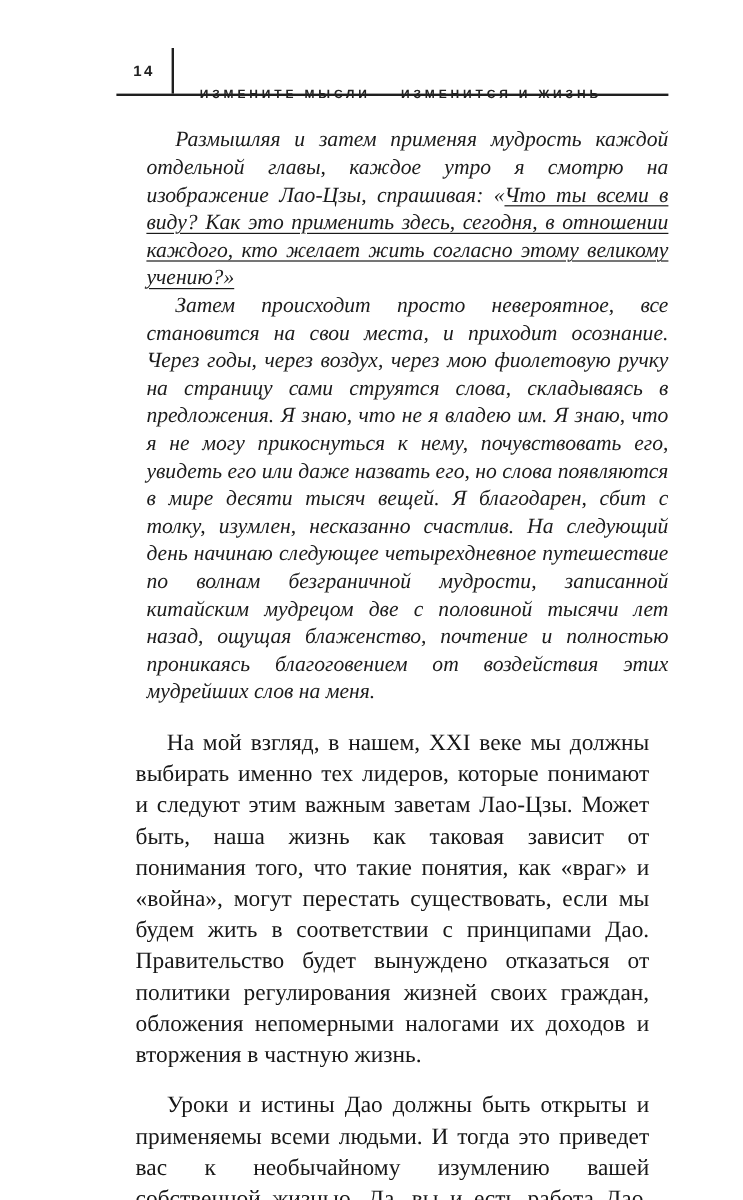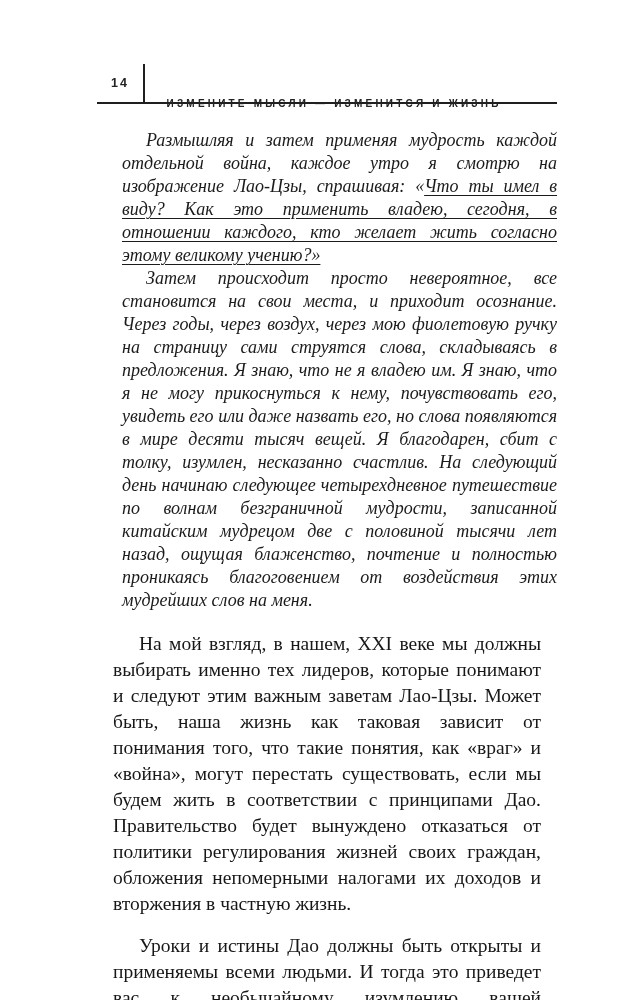--- a/index.html
+++ b/index.html
@@ -15,21 +15,21 @@
     width: 619px;
     height: 1000px;
     background: #ffffff;
     color: #1a1a1a;
     font-family: "Liberation Serif", serif;
   }
 
   
   .page-header {
     margin: 0 62px 0 97px;
-    padding-top: 64px;
+    padding-top: 40px;
     border-bottom: 2px solid #1f1f1f;
   }
   .header-row {
     display: flex;
     align-items: center;
     height: 38px;
     font-family: "Liberation Sans", sans-serif;
     font-weight: 700;
     color: #222222;
   }
@@ -87,21 +87,21 @@
 
   <header class="page-header">
     <div class="header-row">
       <span class="page-number">14</span>
       <span class="header-vdivider"></span>
       <span class="running-title">ИЗМЕНИТЕ МЫСЛИ — ИЗМЕНИТСЯ И ЖИЗНЬ</span>
     </div>
   </header>
 
   <section class="quote-block">
-    <p class="quote-para"><span>Размышляя и затем применяя мудрость каждой отдельной война, каждое утро я смотрю на изображение Лао-Цзы, спрашивая: «</span><span class="quote-underline">Что ты имел в виду? Как это применить владею, сегодня, в отношении каждого, кто желает жить согласно этому великому учению?»</span></p>
+    <p class="quote-para"><span>Размышляя и затем применяя мудрость каждой отдельной главы, каждое утро я смотрю на изображение Лао-Цзы, спрашивая: «</span><span class="quote-underline">Что ты всеми в виду? Как это применить здесь, сегодня, в отношении каждого, кто желает жить согласно этому великому учению?»</span></p>
     <p class="quote-para">Затем происходит просто невероятное, все становится на свои места, и приходит осознание. Через годы, через воздух, через мою фиолетовую ручку на страницу сами струятся слова, складываясь в предложения. Я знаю, что не я владею им. Я знаю, что я не могу прикоснуться к нему, почувствовать его, увидеть его или даже назвать его, но слова появляются в мире десяти тысяч вещей. Я благодарен, сбит с толку, изумлен, несказанно счастлив. На следующий день начинаю следующее четырехдневное путешествие по волнам безграничной мудрости, записанной китайским мудрецом две с половиной тысячи лет назад, ощущая блаженство, почтение и полностью проникаясь благоговением от воздействия этих мудрейших слов на меня.</p>
   </section>
 
   <section class="body-text">
     <p class="body-para">На мой взгляд, в нашем, XXI веке мы должны выбирать именно тех лидеров, которые понимают и следуют этим важным заветам Лао-Цзы. Может быть, наша жизнь как таковая зависит от понимания того, что такие понятия, как «враг» и «война», могут перестать существовать, если мы будем жить в соответствии с принципами Дао. Правительство будет вынуждено отказаться от политики регулирования жизней своих граждан, обложения непомерными налогами их доходов и вторжения в частную жизнь.</p>
     <p class="body-para">Уроки и истины Дао должны быть открыты и применяемы всеми людьми. И тогда это приведет вас к необычайному изумлению вашей собственной жизнью. Да, вы и есть работа Дао. Ваша жизнь берет начало из небытия, и она снова возвратится туда. Поэтому для получения максимального удовольствия сделайте прочтение этой книги вашим персональным путешествием. Сначала постарайтесь внимательно изучить один из стихов «Дао Дэ Цзин», который приводится в начале каждой главы, а потом так же внимательно прочтите эссе, следующее за стихом. Затем про-</p>
   </section>
 
 </div>
 

